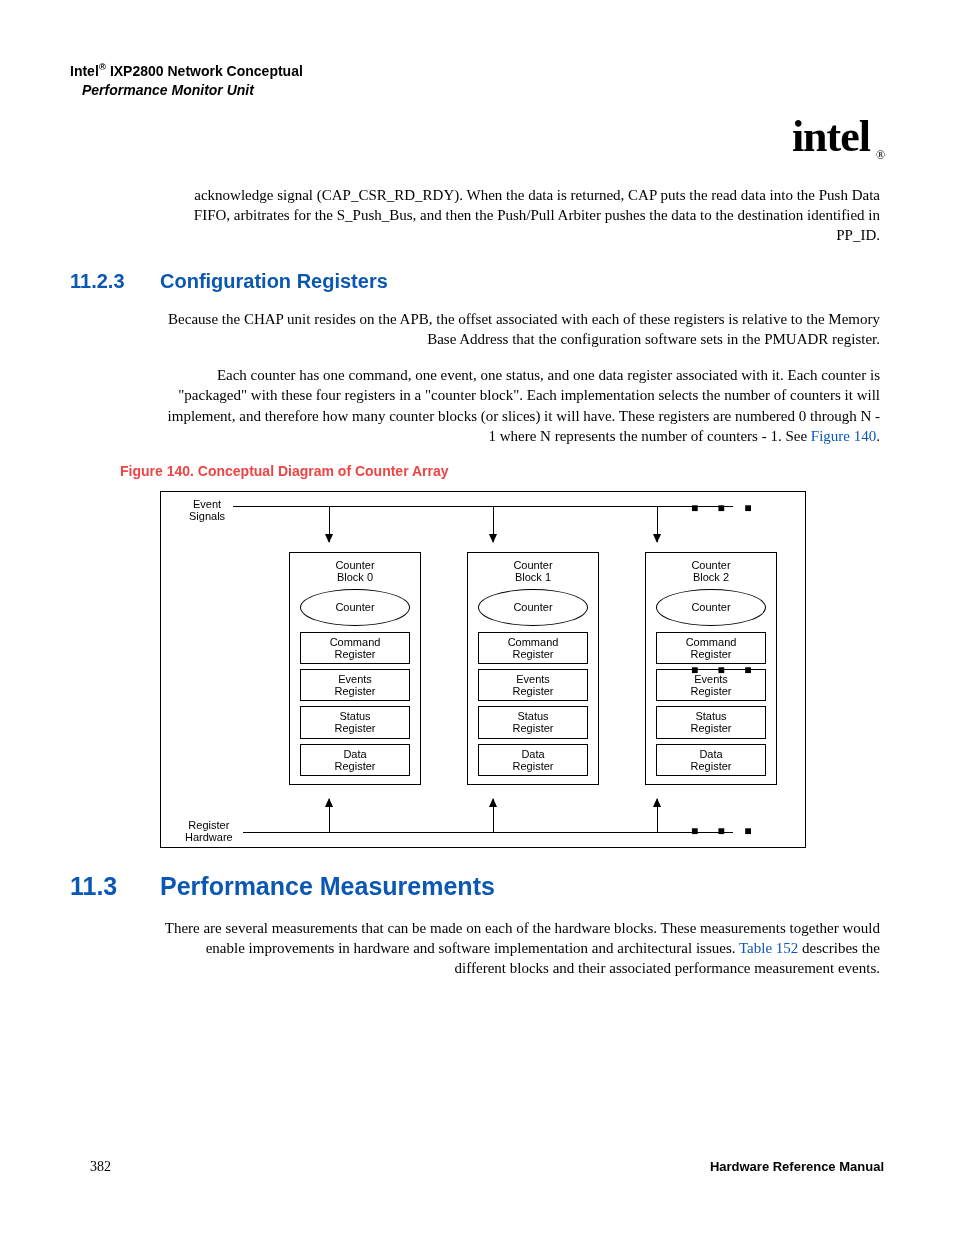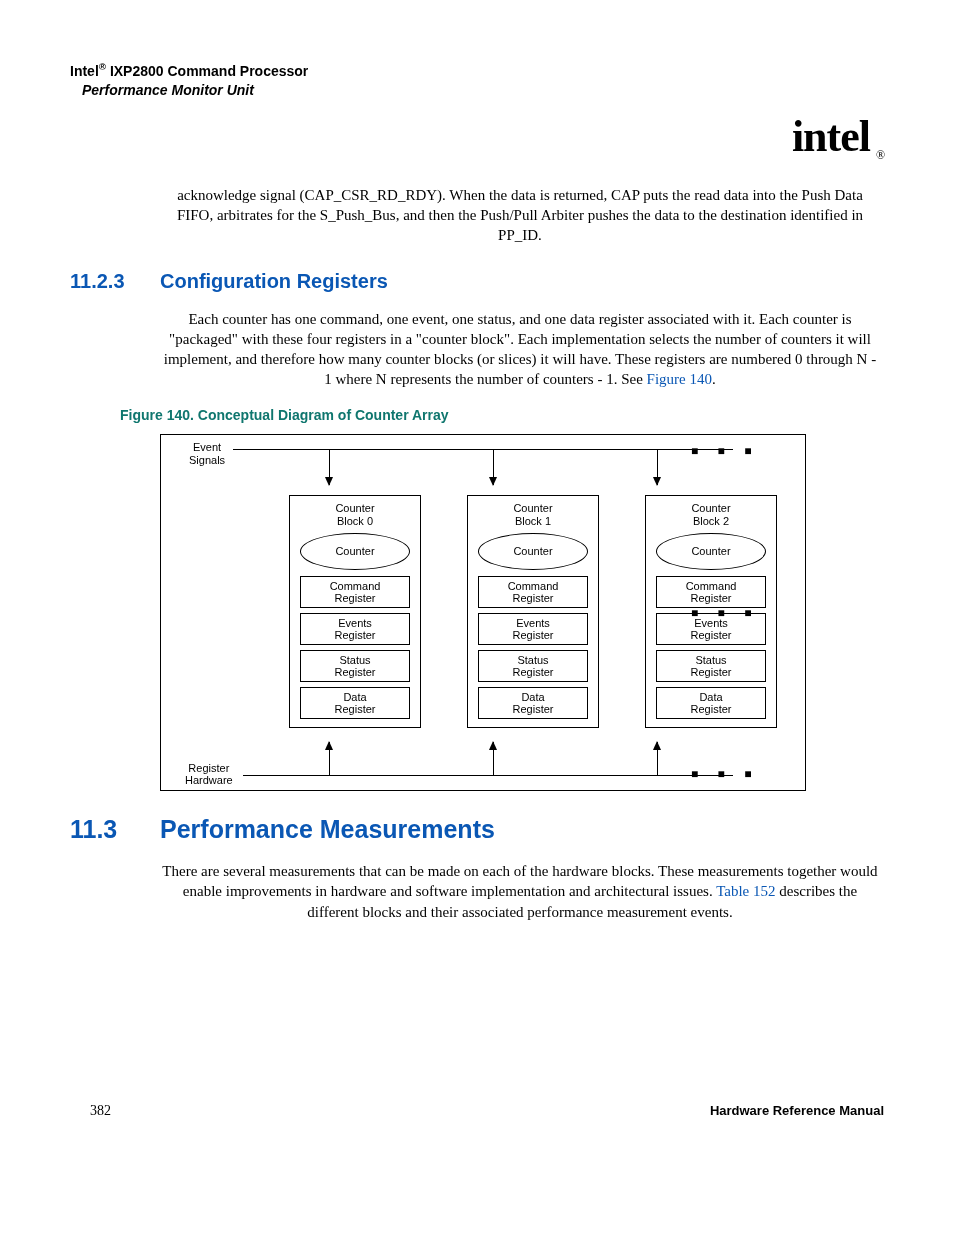--- a/index.html
+++ b/index.html
@@ -14,27 +14,27 @@
     line-height: 1.35;
   }
   .header-block { margin-bottom: 8px; }
   .hdr-line1 { font-family: Arial, Helvetica, sans-serif; font-weight: bold; font-size: 14px; }
   .hdr-line1 sup { font-size: 0.7em; }
   .hdr-line2 { font-family: Arial, Helvetica, sans-serif; font-weight: bold; font-style: italic; font-size: 14px; margin-left: 12px; }
   .logo-row { text-align: right; margin: 6px 0 18px 0; }
   .logo { display: inline-block; font-family: "Times New Roman", serif; font-weight: 600; font-size: 44px; letter-spacing: -1px; position: relative; padding-right: 14px; }
   .logo .reg { position: absolute; right: 0; bottom: 4px; font-size: 12px; font-weight: normal; }
   .body-indent { margin-left: 90px; margin-right: 4px; }
-  p.para { margin: 0 0 16px 0; text-align: center; }
+  p.para { margin: 0 0 16px 0; text-align: right; }
   .sec-row { display: flex; align-items: flex-start; gap: 30px; margin: 22px 0 14px 0; }
   .sec-num { font-family: Arial, Helvetica, sans-serif; font-weight: bold; color: #0a57b4; min-width: 60px; }
   .sec-title { font-family: Arial, Helvetica, sans-serif; font-weight: bold; color: #0a57b4; }
   .sz-h2 .sec-num, .sz-h2 .sec-title { font-size: 25px; }
   .sz-h3 .sec-num, .sz-h3 .sec-title { font-size: 20px; }
-  .fig-caption { font-family: Arial, Helvetica, sans-serif; font-weight: bold; color: #0f766e; font-size: 14px; margin: 14px 0 10px 50px; }
+  .fig-caption { font-family: Arial, Helvetica, sans-serif; font-weight: bold; color: #ef4444; font-size: 14px; margin: 14px 0 10px 50px; }
   a.xref { color: #0a57b4; text-decoration: none; }
   
   .diagram-outer { margin-left: 90px; border: 1px solid #000; padding: 10px 14px 14px 20px; width: 610px; position: relative; }
   .sig-label { font-family: Arial, Helvetica, sans-serif; font-size: 11px; position: absolute; text-align: center; line-height: 1.1; }
   .bus-line { position: absolute; height: 1px; background: #000; }
   .dots { position: absolute; font-family: Arial, sans-serif; letter-spacing: 8px; font-size: 12px; font-weight: bold; }
   .arrow-down, .arrow-up { position: absolute; width: 1px; background: #000; }
   .arrow-down::after { content: ""; position: absolute; left: -4px; bottom: -1px; width: 0; height: 0; border-left: 4.5px solid transparent; border-right: 4.5px solid transparent; border-top: 9px solid #000; }
   .arrow-up::after { content: ""; position: absolute; left: -4px; top: -1px; width: 0; height: 0; border-left: 4.5px solid transparent; border-right: 4.5px solid transparent; border-bottom: 9px solid #000; }
   .blocks-row { display: flex; gap: 46px; margin-left: 108px; margin-top: 50px; margin-bottom: 48px; }
@@ -43,21 +43,21 @@
   .cblock .oval { border: 1px solid #000; border-radius: 50%; padding: 10px 0; margin: 2px 4px 6px 4px; }
   .cblock .reg { border: 1px solid #000; padding: 3px 0; margin: 5px 4px 0 4px; line-height: 1.1; }
   .footer { display: flex; justify-content: space-between; margin-top: 180px; font-size: 14px; margin-left: 20px; }
   .footer .right { font-family: Arial, Helvetica, sans-serif; font-weight: bold; font-size: 13px; }
 </style>
 </head>
 <body>
 
 <div class="header-block">
   <div class="hdr-line1">
-    <span>Intel</span><sup>®</sup><span> IXP2800 Command Processor</span>
+    <span>Intel</span><sup>®</sup><span> IXP2800 Network Conceptual</span>
   </div>
   <div class="hdr-line2">Performance Monitor Unit</div>
 </div>
 
 <div class="logo-row">
   <span class="logo">
     <span>intel</span>
     <span class="reg">®</span>
   </span>
 </div>
@@ -65,20 +65,21 @@
 <div class="body-indent">
   <p class="para">acknowledge signal (CAP_CSR_RD_RDY). When the data is returned, CAP puts the read data into the Push Data FIFO, arbitrates for the S_Push_Bus, and then the Push/Pull Arbiter pushes the data to the destination identified in PP_ID.</p>
 </div>
 
 <div class="sec-row sz-h3">
   <span class="sec-num">11.2.3</span>
   <span class="sec-title">Configuration Registers</span>
 </div>
 
 <div class="body-indent">
+  <p class="para">Because the CHAP unit resides on the APB, the offset associated with each of these registers is relative to the Memory Base Address that the configuration software sets in the PMUADR register.</p>
   <p class="para">
     <span>Each counter has one command, one event, one status, and one data register associated with it. Each counter is "packaged" with these four registers in a "counter block". Each implementation selects the number of counters it will implement, and therefore how many counter blocks (or slices) it will have. These registers are numbered 0 through N - 1 where N represents the number of counters - 1. See </span><a href="#" class="xref">Figure 140</a><span>.</span>
   </p>
 </div>
 
 <div class="fig-caption">Figure 140. Conceptual Diagram of Counter Array</div>
 
 <div class="diagram-outer">
   <div class="sig-label" style="left:28px; top:6px;">
     <span>Event</span><br>

